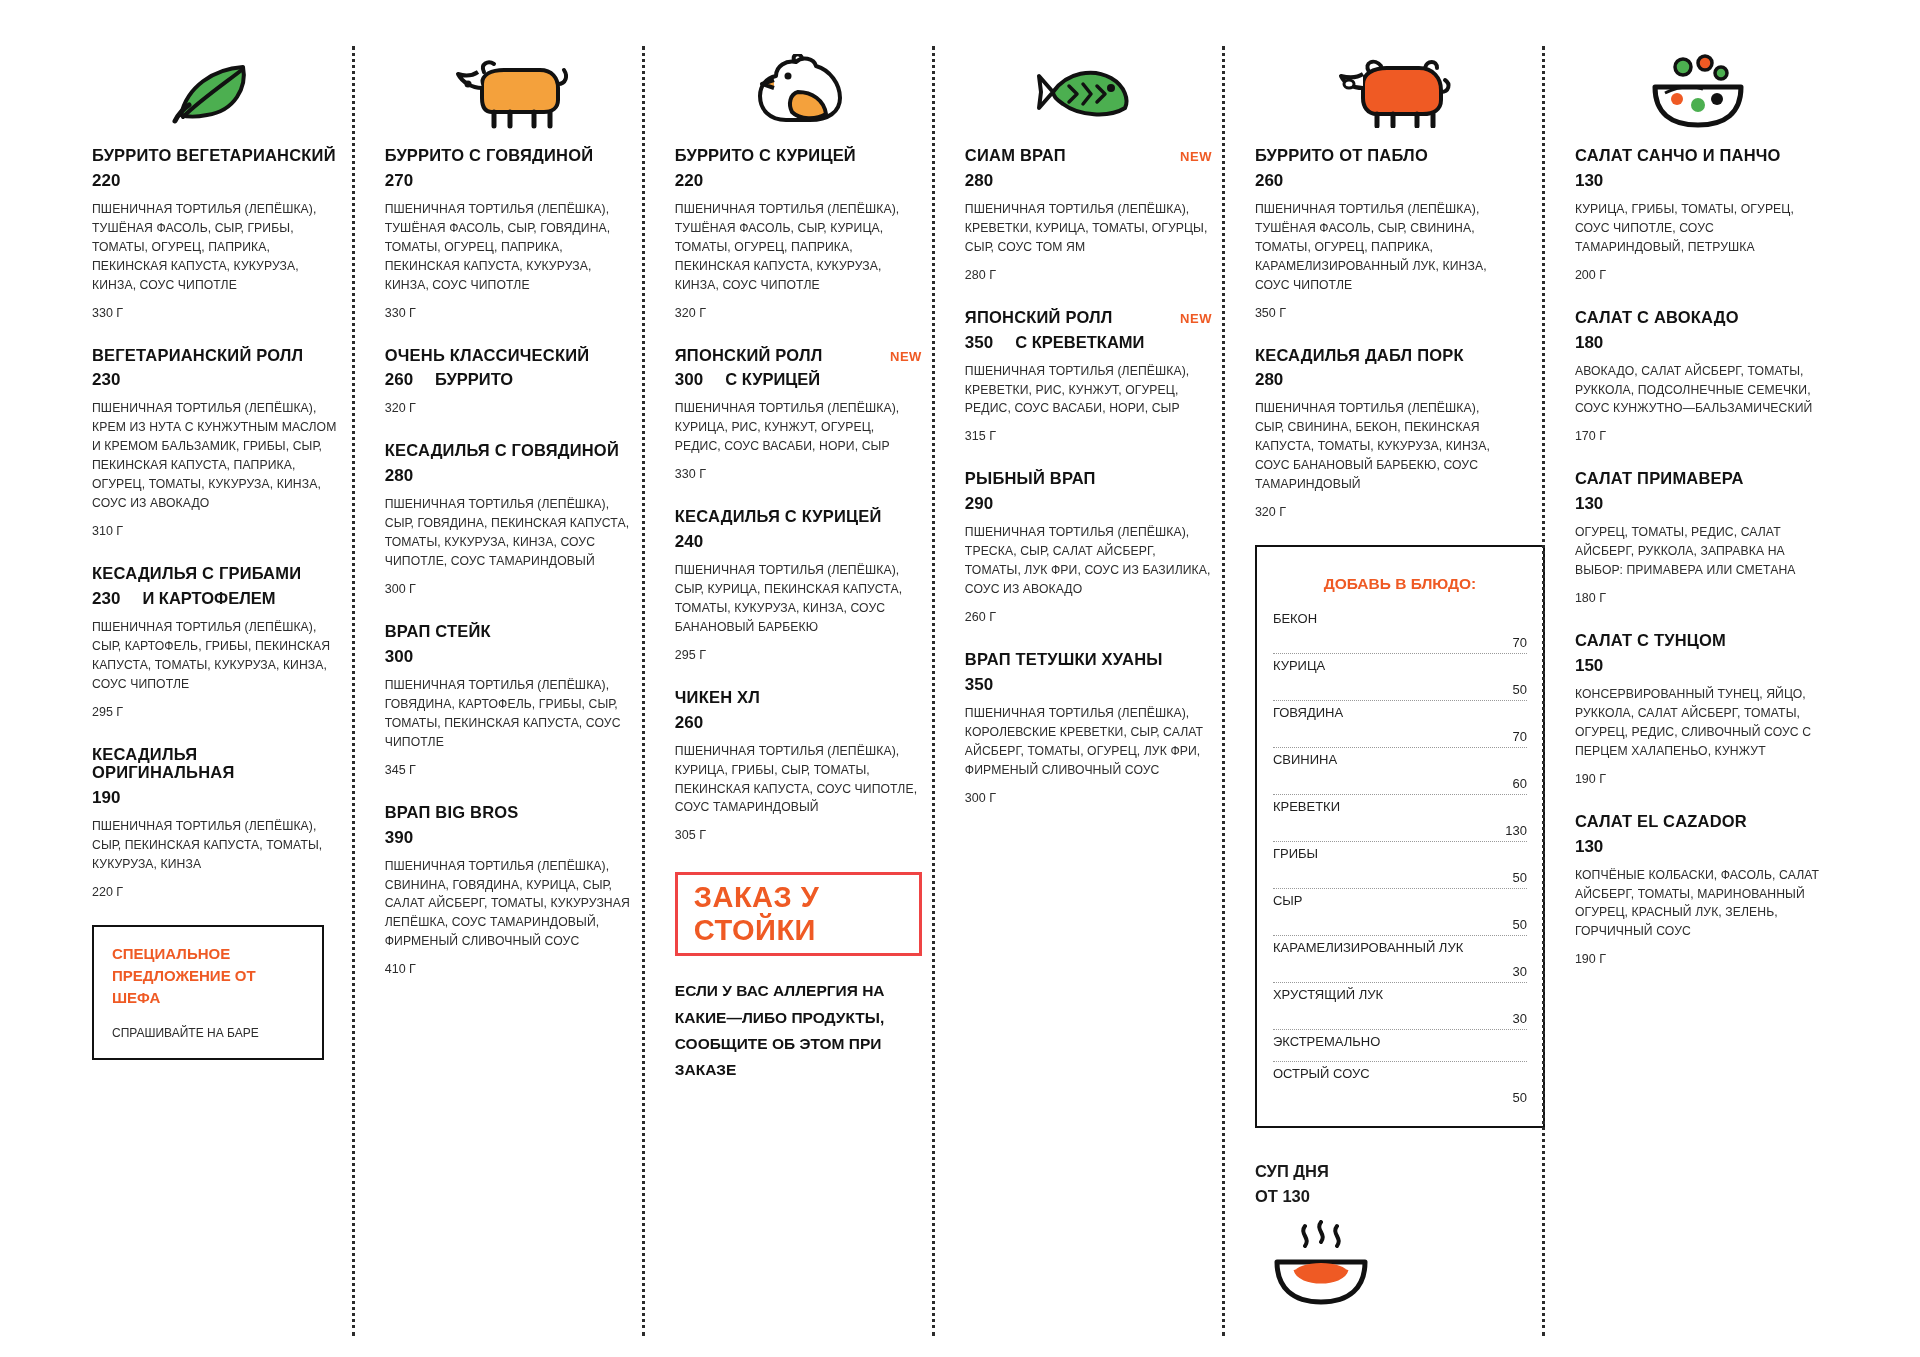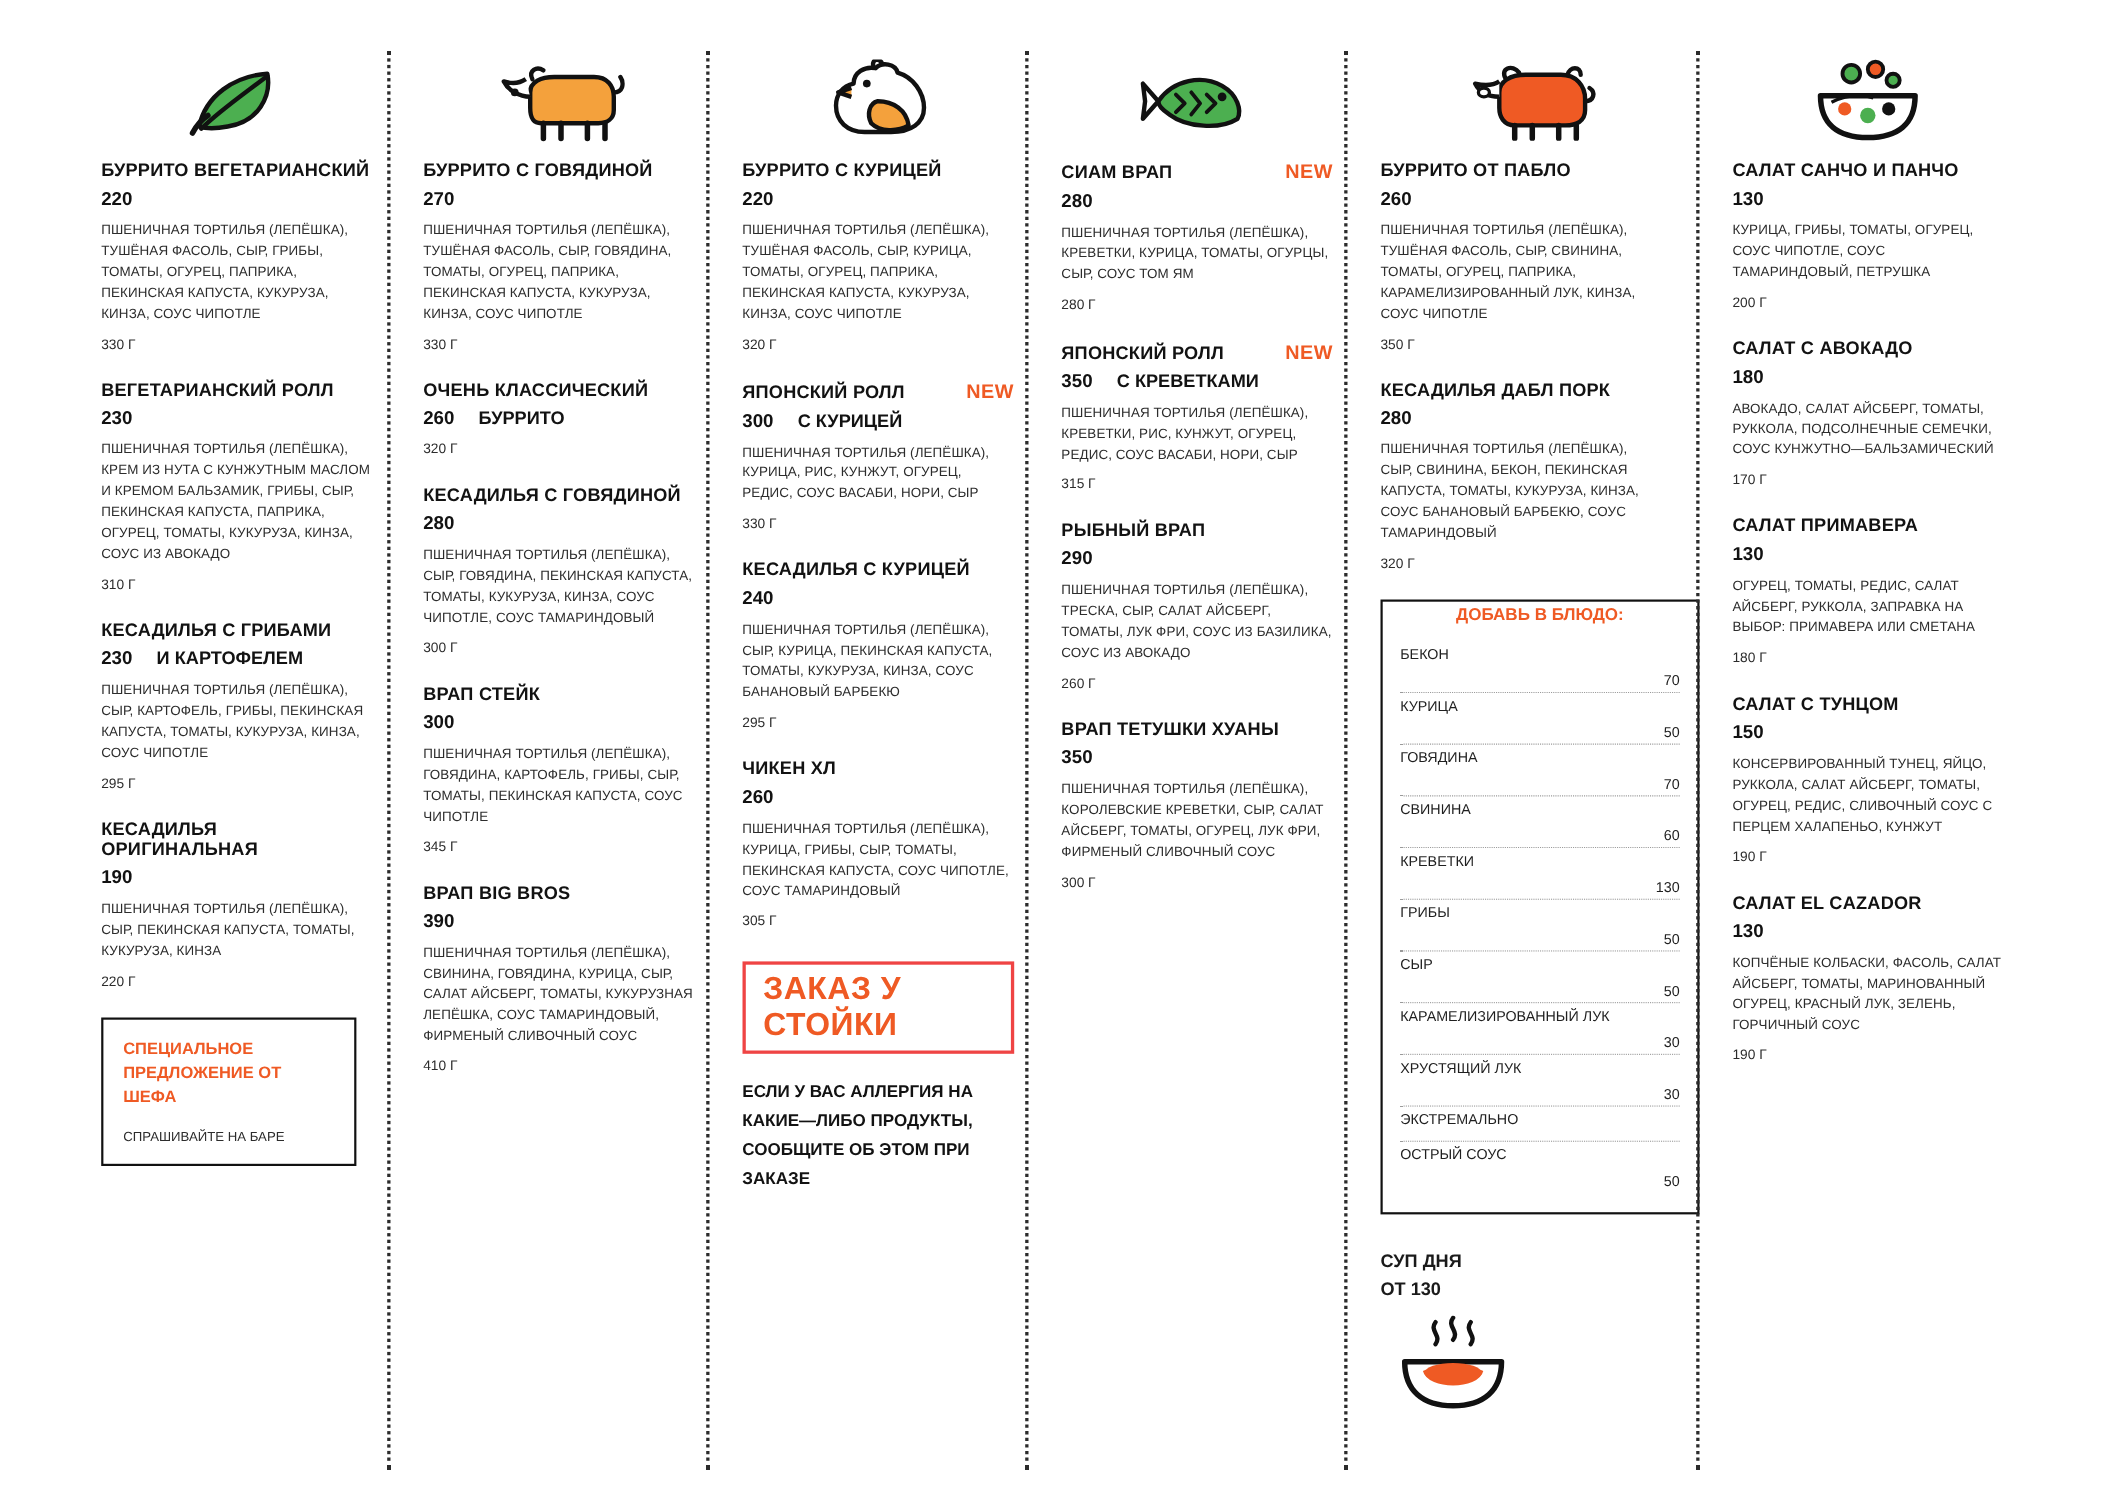--- a/index.html
+++ b/index.html
@@ -65,21 +65,21 @@
     text-transform: uppercase;
   }
   .title-row {
     display: flex;
     align-items: baseline;
     justify-content: flex-start;
   }
   .badge-new {
     color: #ef5a24;
     font-weight: bold;
-    font-size: 18px;
+    font-size: 13px;
     margin-left: auto;
     letter-spacing: 0.5px;
   }
   .item-price {
     font-weight: bold;
     font-size: 17px;
     margin-top: 6px;
     color: #121212;
     display: flex;
     gap: 22px;
@@ -150,21 +150,21 @@
     text-transform: uppercase;
     color: #121212;
     max-width: 275px;
   }
 
   
   .addons-box {
     border: 2px solid #111;
     width: 290px;
     box-sizing: border-box;
-    padding: 4px 16px 18px 16px;
+    padding: 28px 16px 18px 16px;
     margin-top: 14px;
   }
   .addons-title {
     color: #ef5a24;
     font-weight: bold;
     font-size: 15.5px;
     text-align: center;
     margin-bottom: 14px;
     text-transform: uppercase;
   }

